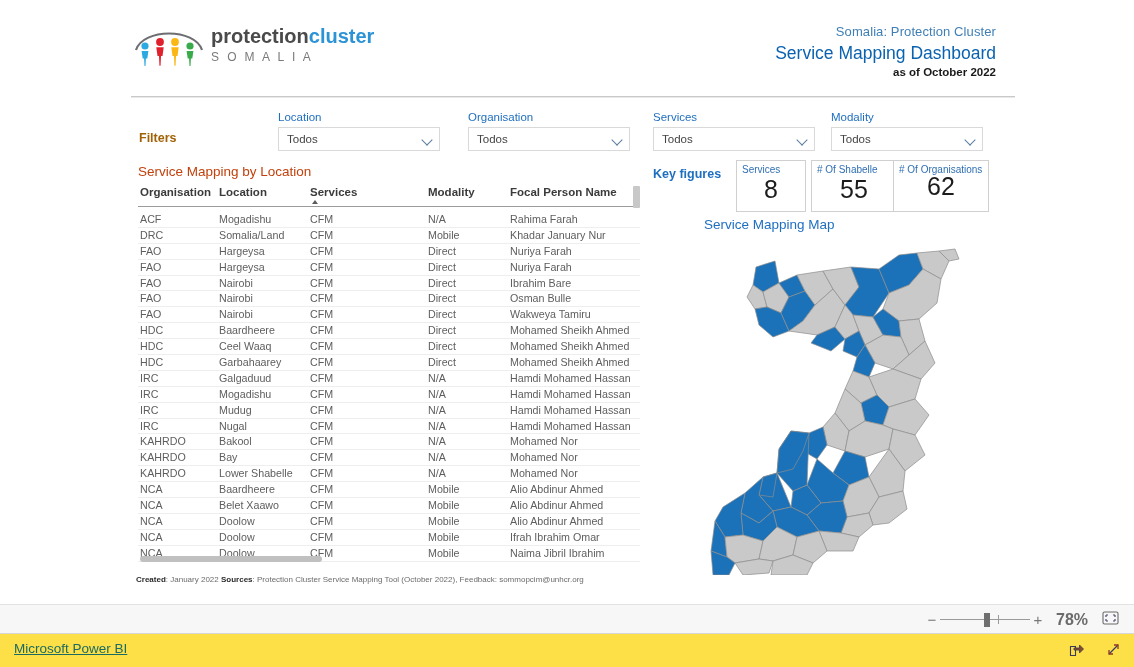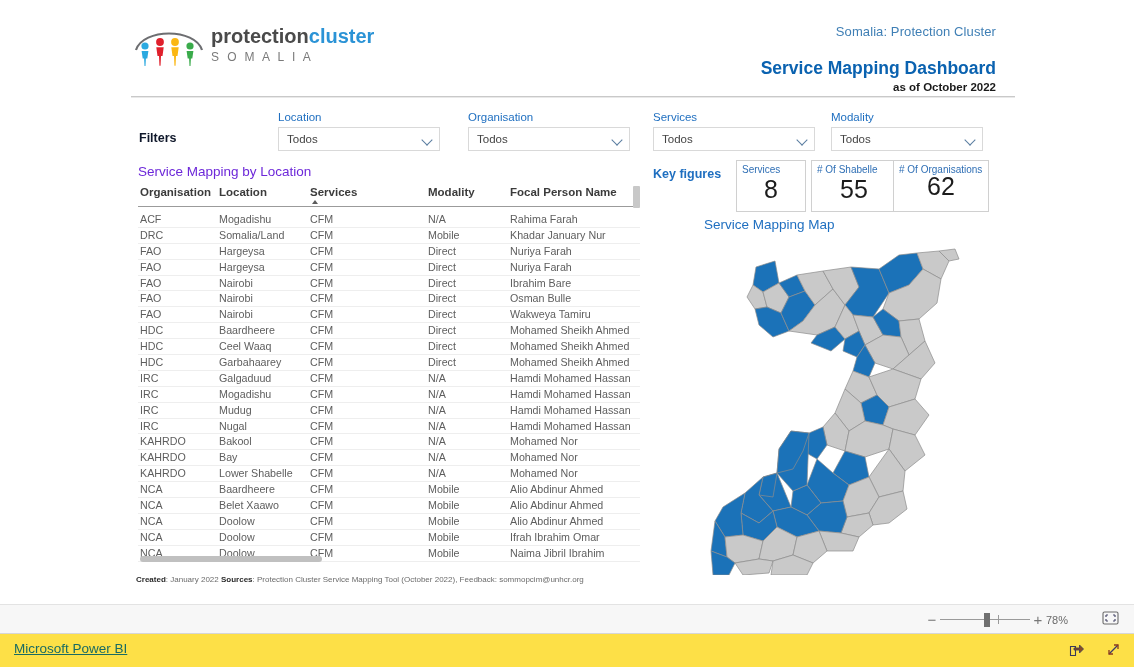--- a/index.html
+++ b/index.html
@@ -11,43 +11,43 @@
   .app{position:relative;width:1134px;height:667px;background:#ffffff;}
 
   
   .canvas{position:absolute;left:128px;top:0;width:890px;height:604px;background:#ffffff;}
 
   
   .logo-wrap{position:absolute;left:5px;top:20px;width:240px;height:54px;}
   .logo-svg{display:block;}
   .hdr-right{position:absolute;right:22px;top:24px;text-align:right;}
   .hdr-l1{font-size:13px;color:#3f7fb5;letter-spacing:.1px;line-height:15px;}
-  .hdr-l2{font-size:17.5px;color:#0a62b0;font-weight:bold;line-height:22px;margin-top:18px;}
+  .hdr-l2{font-size:17.5px;color:#0a62b0;font-weight:normal;line-height:22px;margin-top:3px;}
   .hdr-l3{font-size:11.5px;color:#1a1a1a;line-height:14px;margin-top:1px;font-weight:bold;}
   .hdr-rule{position:absolute;left:3px;top:96px;width:884px;height:0;border-top:1px solid #c9c9c9;border-bottom:1px solid #e9e9e9;}
 
   
-  .filters-label{position:absolute;left:11px;top:131px;font-size:12.5px;font-weight:bold;color:#0f172a;}
+  .filters-label{position:absolute;left:11px;top:131px;font-size:12.5px;font-weight:bold;color:#a16207;}
   .f-col{position:absolute;}
   .f-lbl{font-size:11.5px;color:#1f6fc0;margin-bottom:4px;}
   .f-box{
     position:relative;background:#fff;border:1px solid #d9d9d9;height:24px;
     display:flex;align-items:center;padding:0 22px 0 8px;font-size:11.5px;color:#444;
     box-sizing:border-box;
     text-align:right;
   }
   .chev{position:absolute;right:7px;top:8px;width:9px;height:9px;}
   .chev:before{
     content:"";position:absolute;left:0;top:0;width:7px;height:7px;
     border-right:1.3px solid #5a7da0;border-bottom:1.3px solid #5a7da0;
     transform:rotate(45deg);
   }
 
   
-  .tbl-title{position:absolute;left:10px;top:164px;font-size:13.5px;color:#6d28d9;}
+  .tbl-title{position:absolute;left:10px;top:164px;font-size:13.5px;color:#c2410c;}
   .tbl{position:absolute;left:10px;top:186px;width:502px;height:376px;overflow:hidden;}
   .thead{position:relative;height:20px;border-bottom:1.6px solid #9b9b9b;}
   .th{position:absolute;top:0;font-size:11.5px;font-weight:bold;color:#3b3b3b;white-space:nowrap;}
   .sort-caret{position:absolute;top:14px;width:0;height:0;border-left:3.5px solid transparent;border-right:3.5px solid transparent;border-bottom:4px solid #5c5c5c;}
   .vthumb{position:absolute;right:0;top:0;width:7px;height:22px;background:#c8c8c8;border-radius:1px;}
   .rows{position:relative;margin-top:5px;}
   .row{position:relative;height:14.9px;border-bottom:1px solid #eeeeee;}
   .cell{position:absolute;top:0;font-size:10.7px;color:#5e5e5e;white-space:nowrap;line-height:14.9px;}
   .c0{left:2px;}.c1{left:81px;}.c2{left:172px;}.c3{left:290px;}.c4{left:372px;}
   .hthumb{position:absolute;left:2px;top:370px;width:182px;height:6px;background:#c0c0c0;border-radius:3px;}
@@ -67,21 +67,21 @@
   .disc b{color:#2a2a2a;}
 
   
   .zoombar{position:absolute;left:0;top:604px;width:1134px;height:29px;background:#f7f7f7;border-top:1px solid #e3e3e3;}
   .zb-inner{position:absolute;right:12px;top:0;height:29px;display:flex;align-items:center;gap:0;}
   .zminus,.zplus{font-size:15px;color:#777;width:16px;text-align:center;line-height:29px;}
   .track{position:relative;width:90px;height:29px;}
   .track:before{content:"";position:absolute;left:0;top:14px;width:90px;height:1px;background:#9a9a9a;}
   .thumb{position:absolute;left:44px;top:8px;width:6px;height:14px;background:#6f6f6f;}
   .notch{position:absolute;left:58px;top:10px;width:1px;height:9px;background:#9a9a9a;}
-  .zpct{font-size:11px;color:#6b6b6b;width:52px;text-align:left;}
+  .zpct{font-size:16px;color:#6b6b6b;width:52px;text-align:center;font-weight:bold;}
   .fitbtn{width:24px;text-align:center;}
 
   .statusbar{position:absolute;left:0;top:633px;width:1134px;height:34px;background:#fde047;border-top:1px solid #d6d6d6;}
   .pbi-link{position:absolute;left:14px;top:7px;font-size:13.5px;color:#1a6b63;text-decoration:underline;}
   .sb-icons{position:absolute;right:12px;top:7px;display:flex;gap:20px;align-items:center;}
   .sb-ico{width:17px;height:17px;}
 </style>
 </head>
 <body>
 

